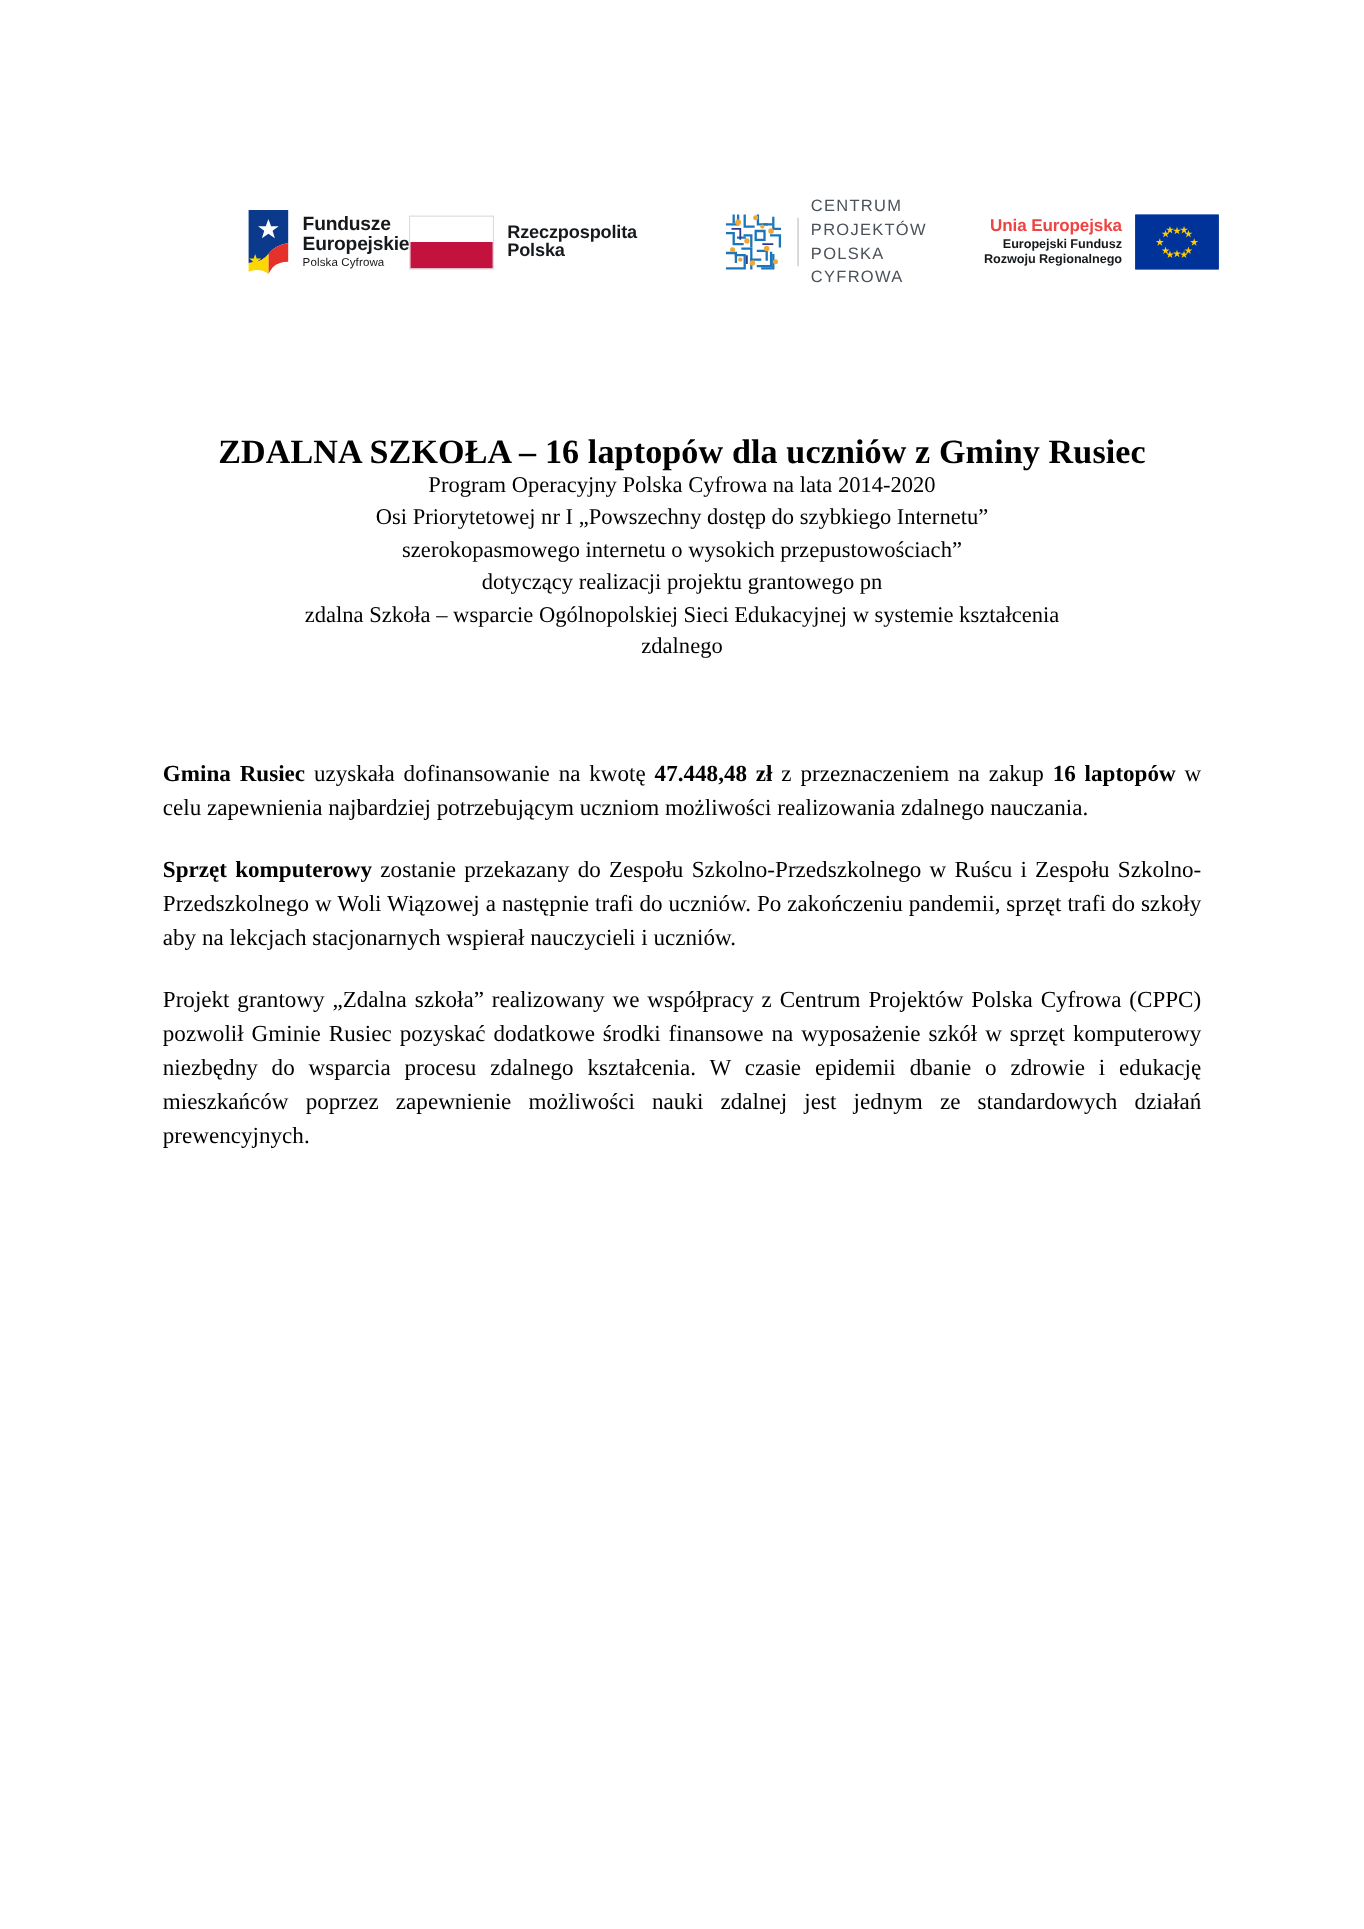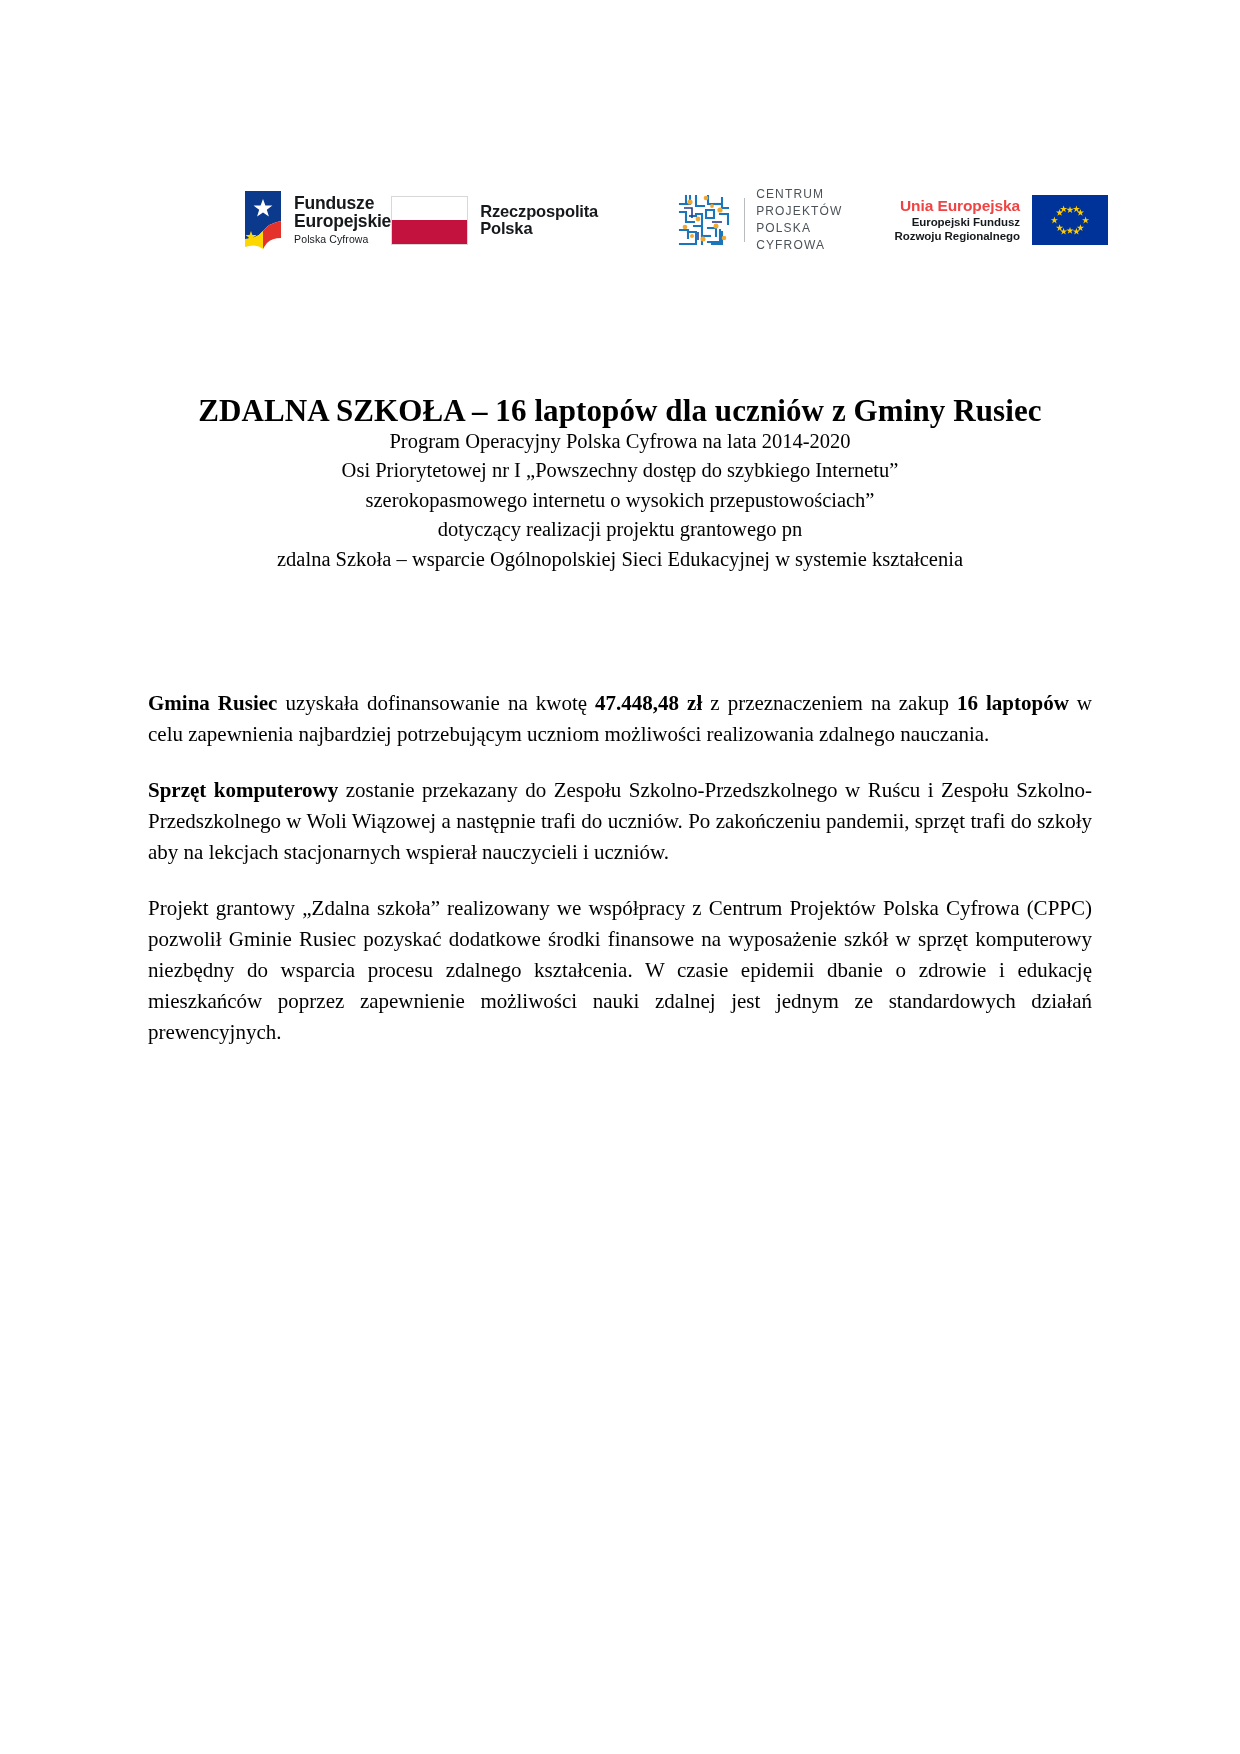--- a/index.html
+++ b/index.html
@@ -116,21 +116,21 @@
   .cppc-sep {
     width: 1px;
     height: 44px;
     background: #b9bcbf;
     margin: 0 11px 0 12px;
     flex: 0 0 auto;
   }
 
   .cppc-text {
     font-family: "Liberation Sans", "DejaVu Sans", sans-serif;
-    font-size: 12px;
+    font-size: 15px;
     line-height: 1.42;
     color: #4b5258;
     letter-spacing: 1.15px;
   }
   .cppc-text span { display: block; }
 
   
   .ue-text {
     font-family: "Liberation Sans", "DejaVu Sans", sans-serif;
     text-align: right;
@@ -321,20 +321,21 @@
   </div>
 
   <h1 class="doc-title">ZDALNA SZKOŁA – 16 laptopów dla uczniów z Gminy Rusiec</h1>
 
   <div class="subtitle">
       <span class="line">Program Operacyjny Polska Cyfrowa na lata 2014-2020</span>
       <span class="line">Osi Priorytetowej nr I „Powszechny dostęp do szybkiego Internetu”</span>
       <span class="line">szerokopasmowego internetu o wysokich przepustowościach”</span>
       <span class="line">dotyczący realizacji projektu grantowego pn</span>
       <span class="line">zdalna Szkoła – wsparcie Ogólnopolskiej Sieci Edukacyjnej w systemie kształcenia</span>
+      <span class="line">zdalnego</span>
     </div>
 
   <div class="body-wrap">
       <p class="para"><b>Gmina Rusiec</b><span> uzyskała dofinansowanie na kwotę </span><b>47.448,48 zł</b><span> z przeznaczeniem na zakup </span><b>16 laptopów</b><span> w celu zapewnienia najbardziej potrzebującym uczniom możliwości realizowania zdalnego nauczania.</span></p>
       <p class="para"><b>Sprzęt komputerowy</b><span> zostanie przekazany do Zespołu Szkolno-Przedszkolnego w Ruścu i Zespołu Szkolno-Przedszkolnego w Woli Wiązowej a następnie trafi do uczniów.  Po zakończeniu pandemii, sprzęt trafi do szkoły aby na lekcjach stacjonarnych wspierał nauczycieli i uczniów.</span></p>
       <p class="para"><span>Projekt grantowy „Zdalna szkoła” realizowany we współpracy z Centrum Projektów Polska Cyfrowa (CPPC) pozwolił Gminie Rusiec pozyskać dodatkowe środki finansowe na wyposażenie szkół w sprzęt komputerowy niezbędny do wsparcia procesu zdalnego kształcenia. W czasie epidemii dbanie o zdrowie i edukację mieszkańców poprzez zapewnienie możliwości nauki zdalnej jest jednym ze standardowych działań prewencyjnych.</span></p>
     </div>
 
 </div>
 

